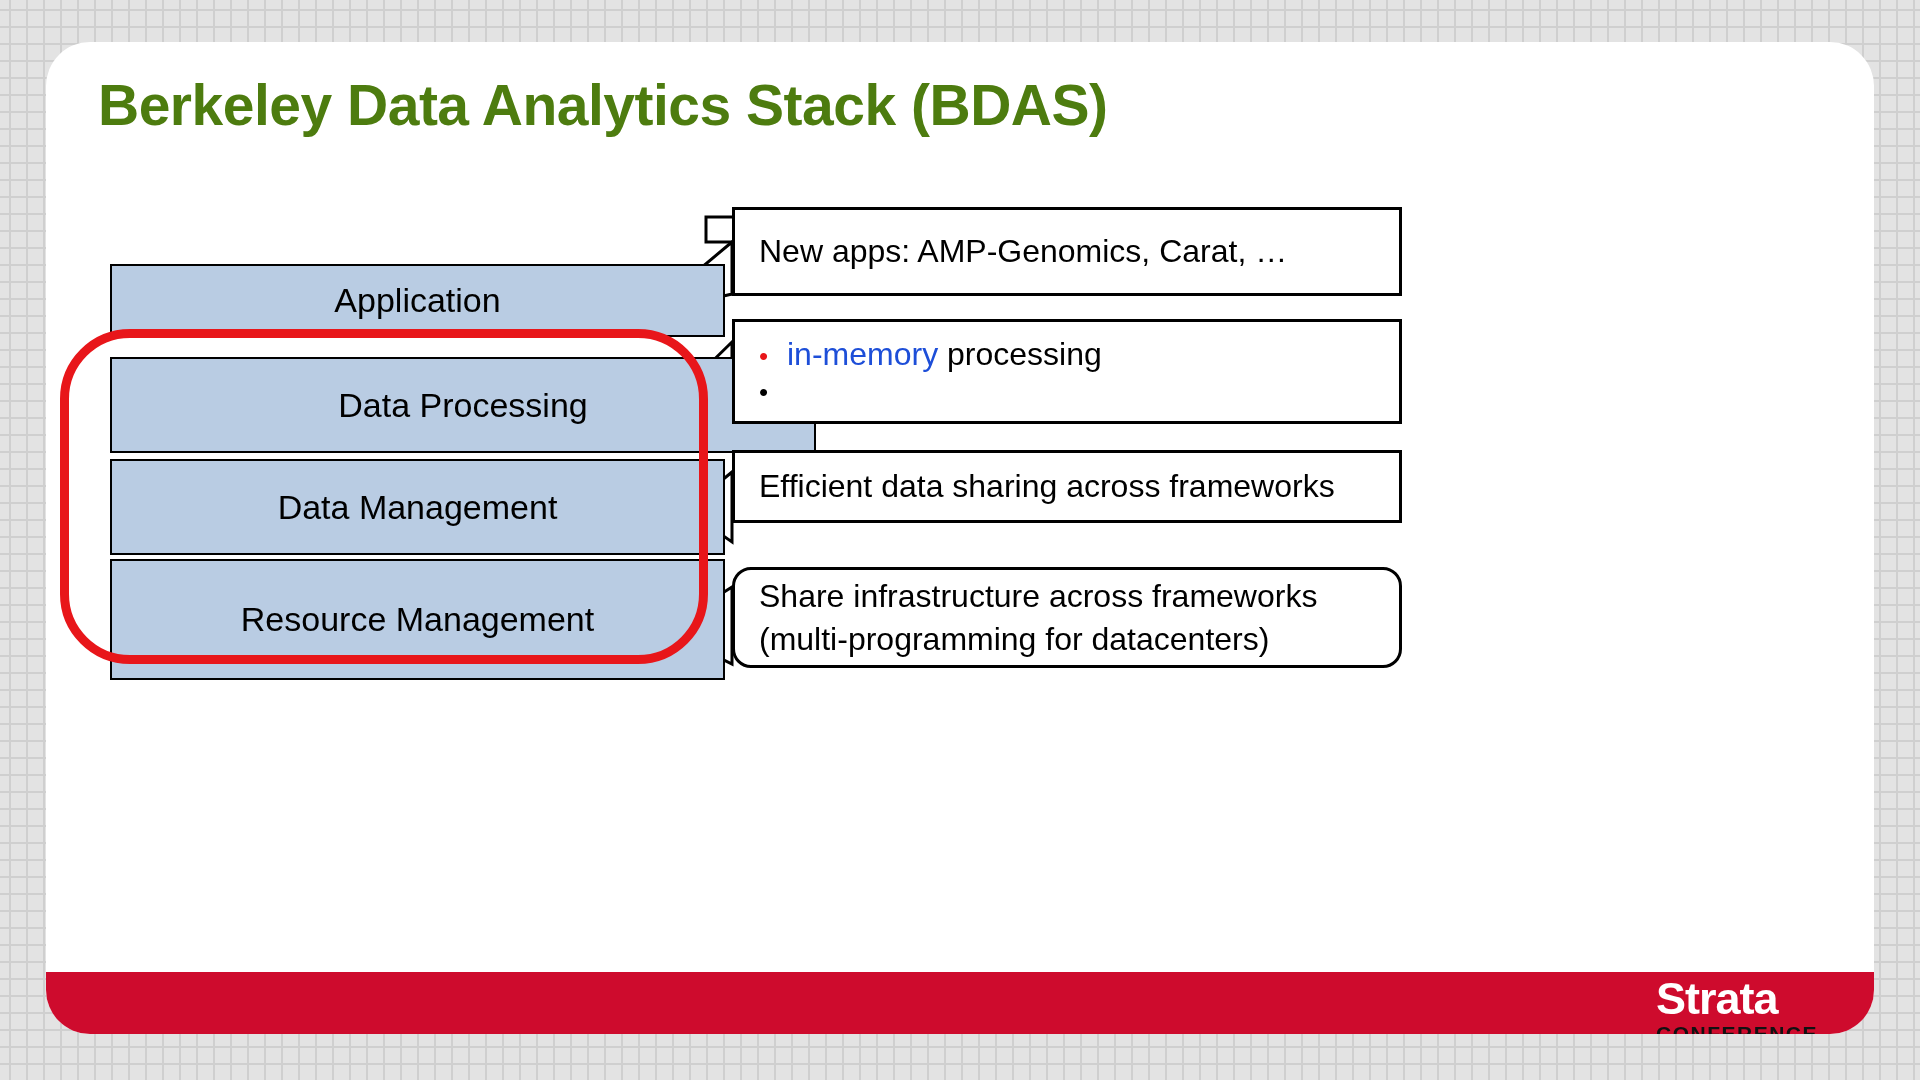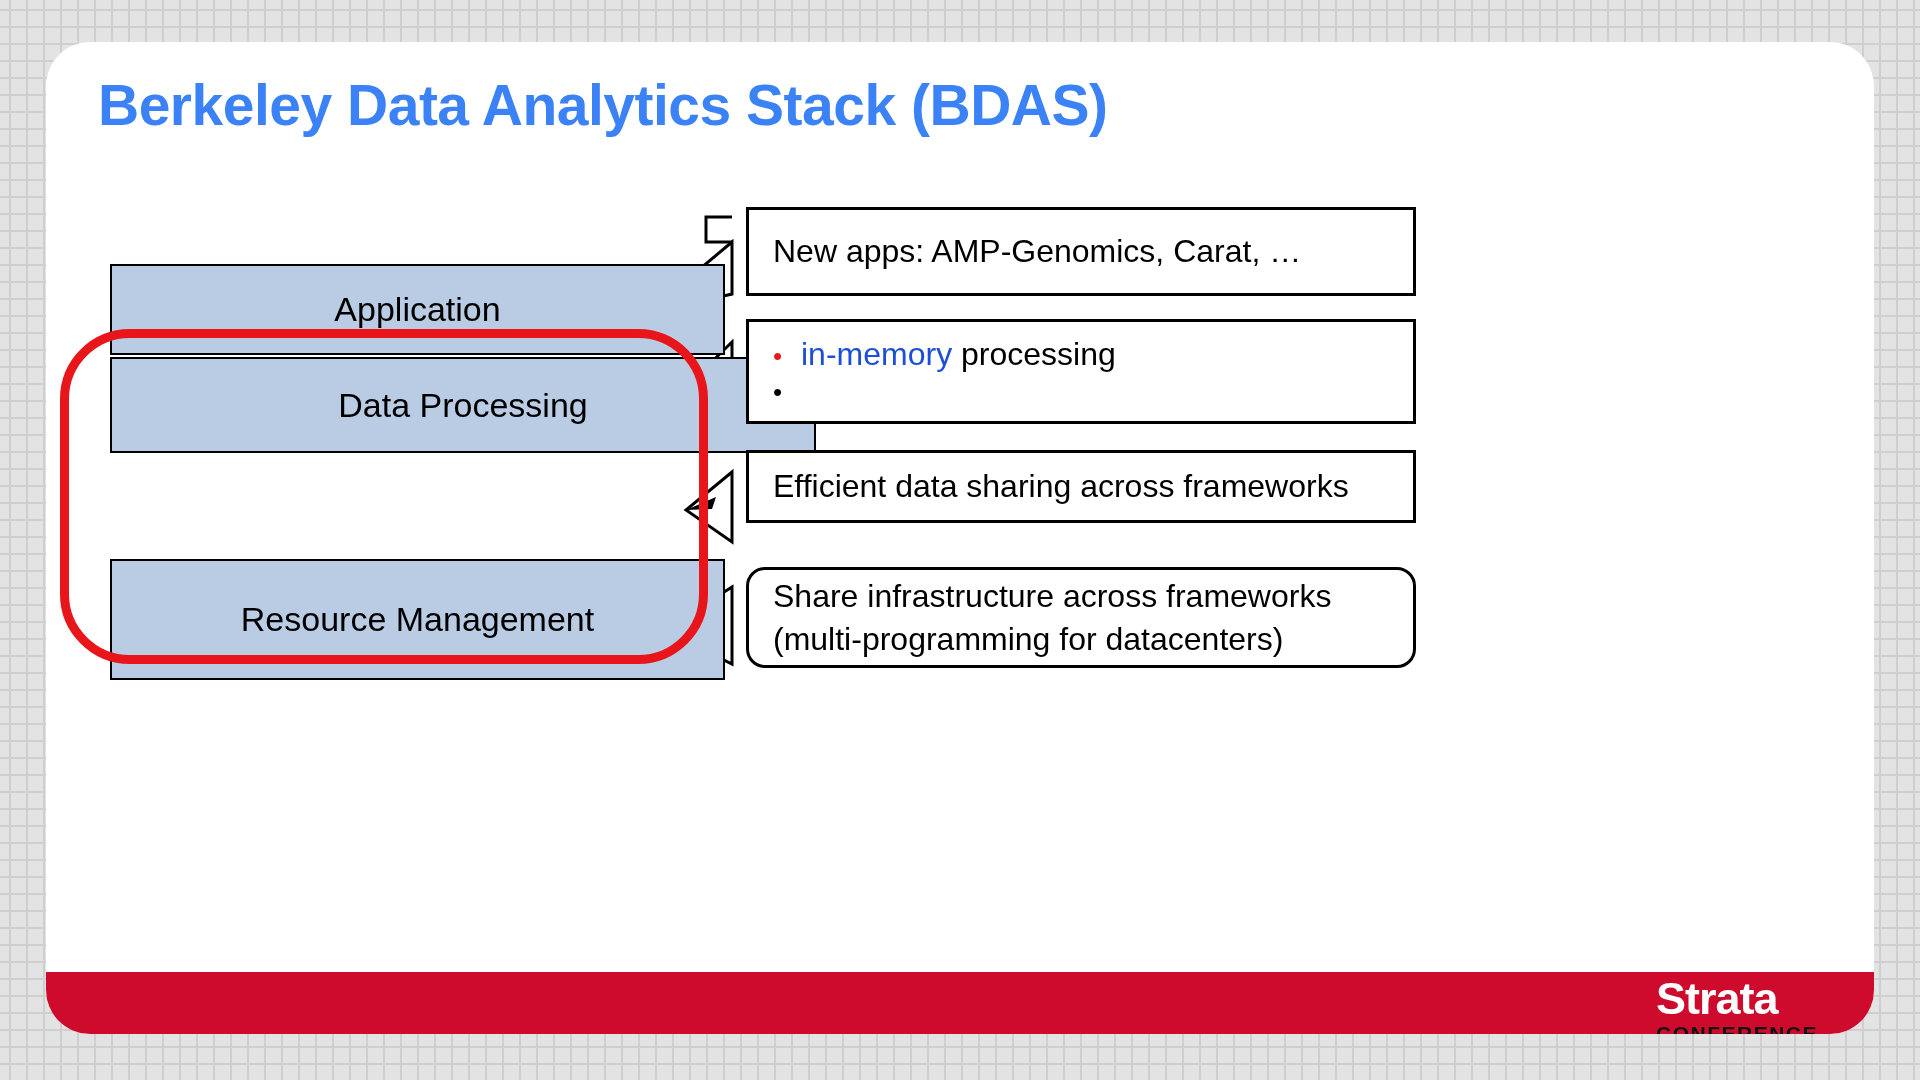--- a/index.html
+++ b/index.html
@@ -45,21 +45,21 @@
     overflow: hidden;
   }
 
   
   #slide-title {
     position: absolute;
     left: 52px;
     top: 30px;
     font-size: 57px;
     font-weight: bold;
-    color: #3b82f6;
+    color: #4d7c0f;
     letter-spacing: -0.5px;
     white-space: nowrap;
   }
 
   
   #footer-bar {
     position: absolute;
     left: 0;
     bottom: 0;
     width: 1828px;
@@ -94,21 +94,21 @@
     position: absolute;
     background: #b9cce3;
     border: 2px solid #000000;
     box-sizing: border-box;
     display: flex;
     align-items: center;
     justify-content: center;
     font-size: 34px;
     color: #000000;
   }
-  #layer-application    { left: 64px; top: 222px; width: 615px; height: 91px; }
+  #layer-application    { left: 64px; top: 222px; width: 615px; height: 73px; }
   #layer-data-processing{ left: 64px; top: 315px; width: 706px; height: 96px; }
   #layer-data-management{ left: 64px; top: 417px; width: 615px; height: 96px; }
   #layer-resource-mgmt  { left: 64px; top: 517px; width: 615px; height: 121px; }
 
   
   #highlight-ring {
     position: absolute;
     left: 14px;
     top: 287px;
     width: 648px;
@@ -123,21 +123,20 @@
   .callout {
     position: absolute;
     background: #ffffff;
     border: 3px solid #000000;
     box-sizing: border-box;
     display: flex;
     flex-direction: column;
     justify-content: center;
     font-size: 32px;
     color: #000000;
-    margin-left: 14px;
   }
   .callout .line { padding-left: 24px; white-space: nowrap; line-height: 1.32; }
   .callout .bullet-line { display: flex; align-items: baseline; }
   .callout .bullet { width: 28px; display: inline-block; font-size: 26px; }
   .bullet.red { color: #e8161a; }
   .bullet.black { color: #000000; }
   .hl { color: #1d4ed8; }
 
   #callout-apps      { left: 686px; top: 165px; width: 670px; height: 89px; }
   #callout-processing{ left: 686px; top: 277px; width: 670px; height: 105px; }
@@ -176,20 +175,23 @@
 
     <path d="M686,545 L618,588 L686,622 Z" fill="#ffffff" stroke="#000000" stroke-width="3"></path>
     <path d="M618,588 L650,574 L646,587 Z" fill="#000000"></path>
   </svg>
 
   <div class="layer-box" id="layer-application">
     <span>Application</span>
   </div>
   <div class="layer-box" id="layer-data-processing">
     <span>Data Processing</span>
+  </div>
+  <div class="layer-box" id="layer-data-management">
+    <span>Data Management</span>
   </div>
   <div class="layer-box" id="layer-resource-mgmt">
     <span>Resource Management</span>
   </div>
 
   <div id="highlight-ring"></div>
 
   <div class="callout" id="callout-apps">
     <div class="line">New apps: AMP-Genomics, Carat, …</div>
   </div>

